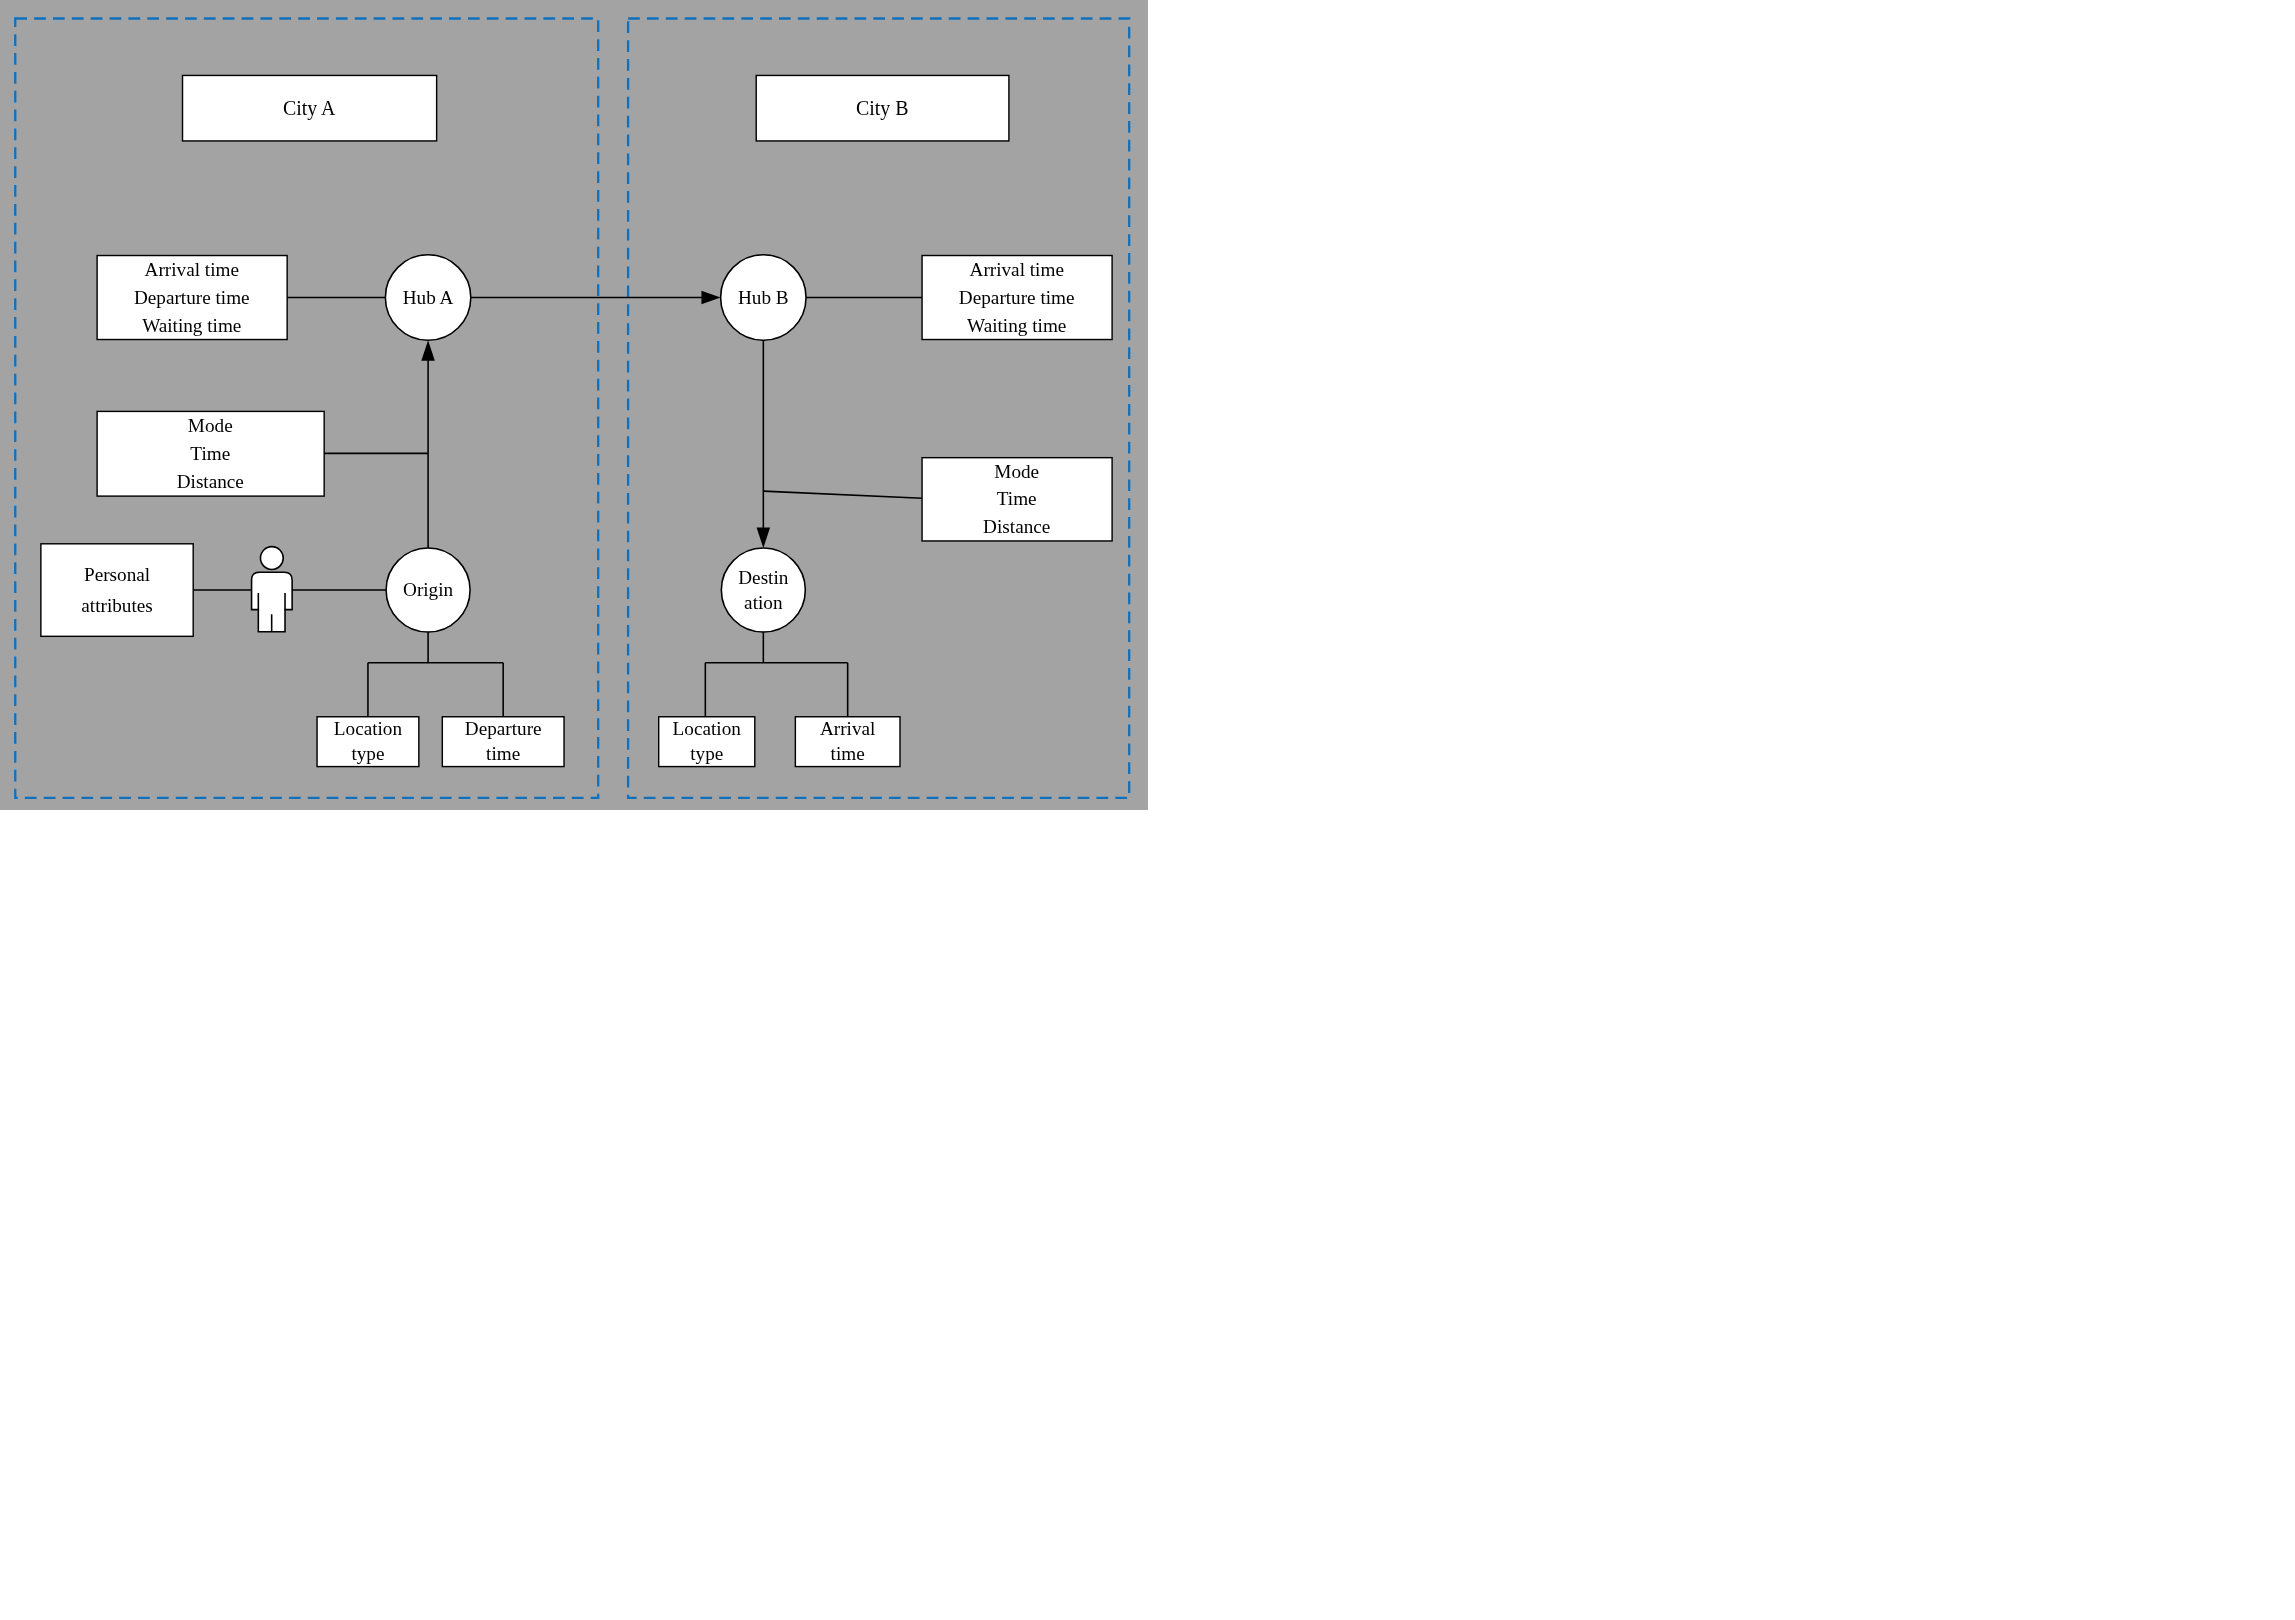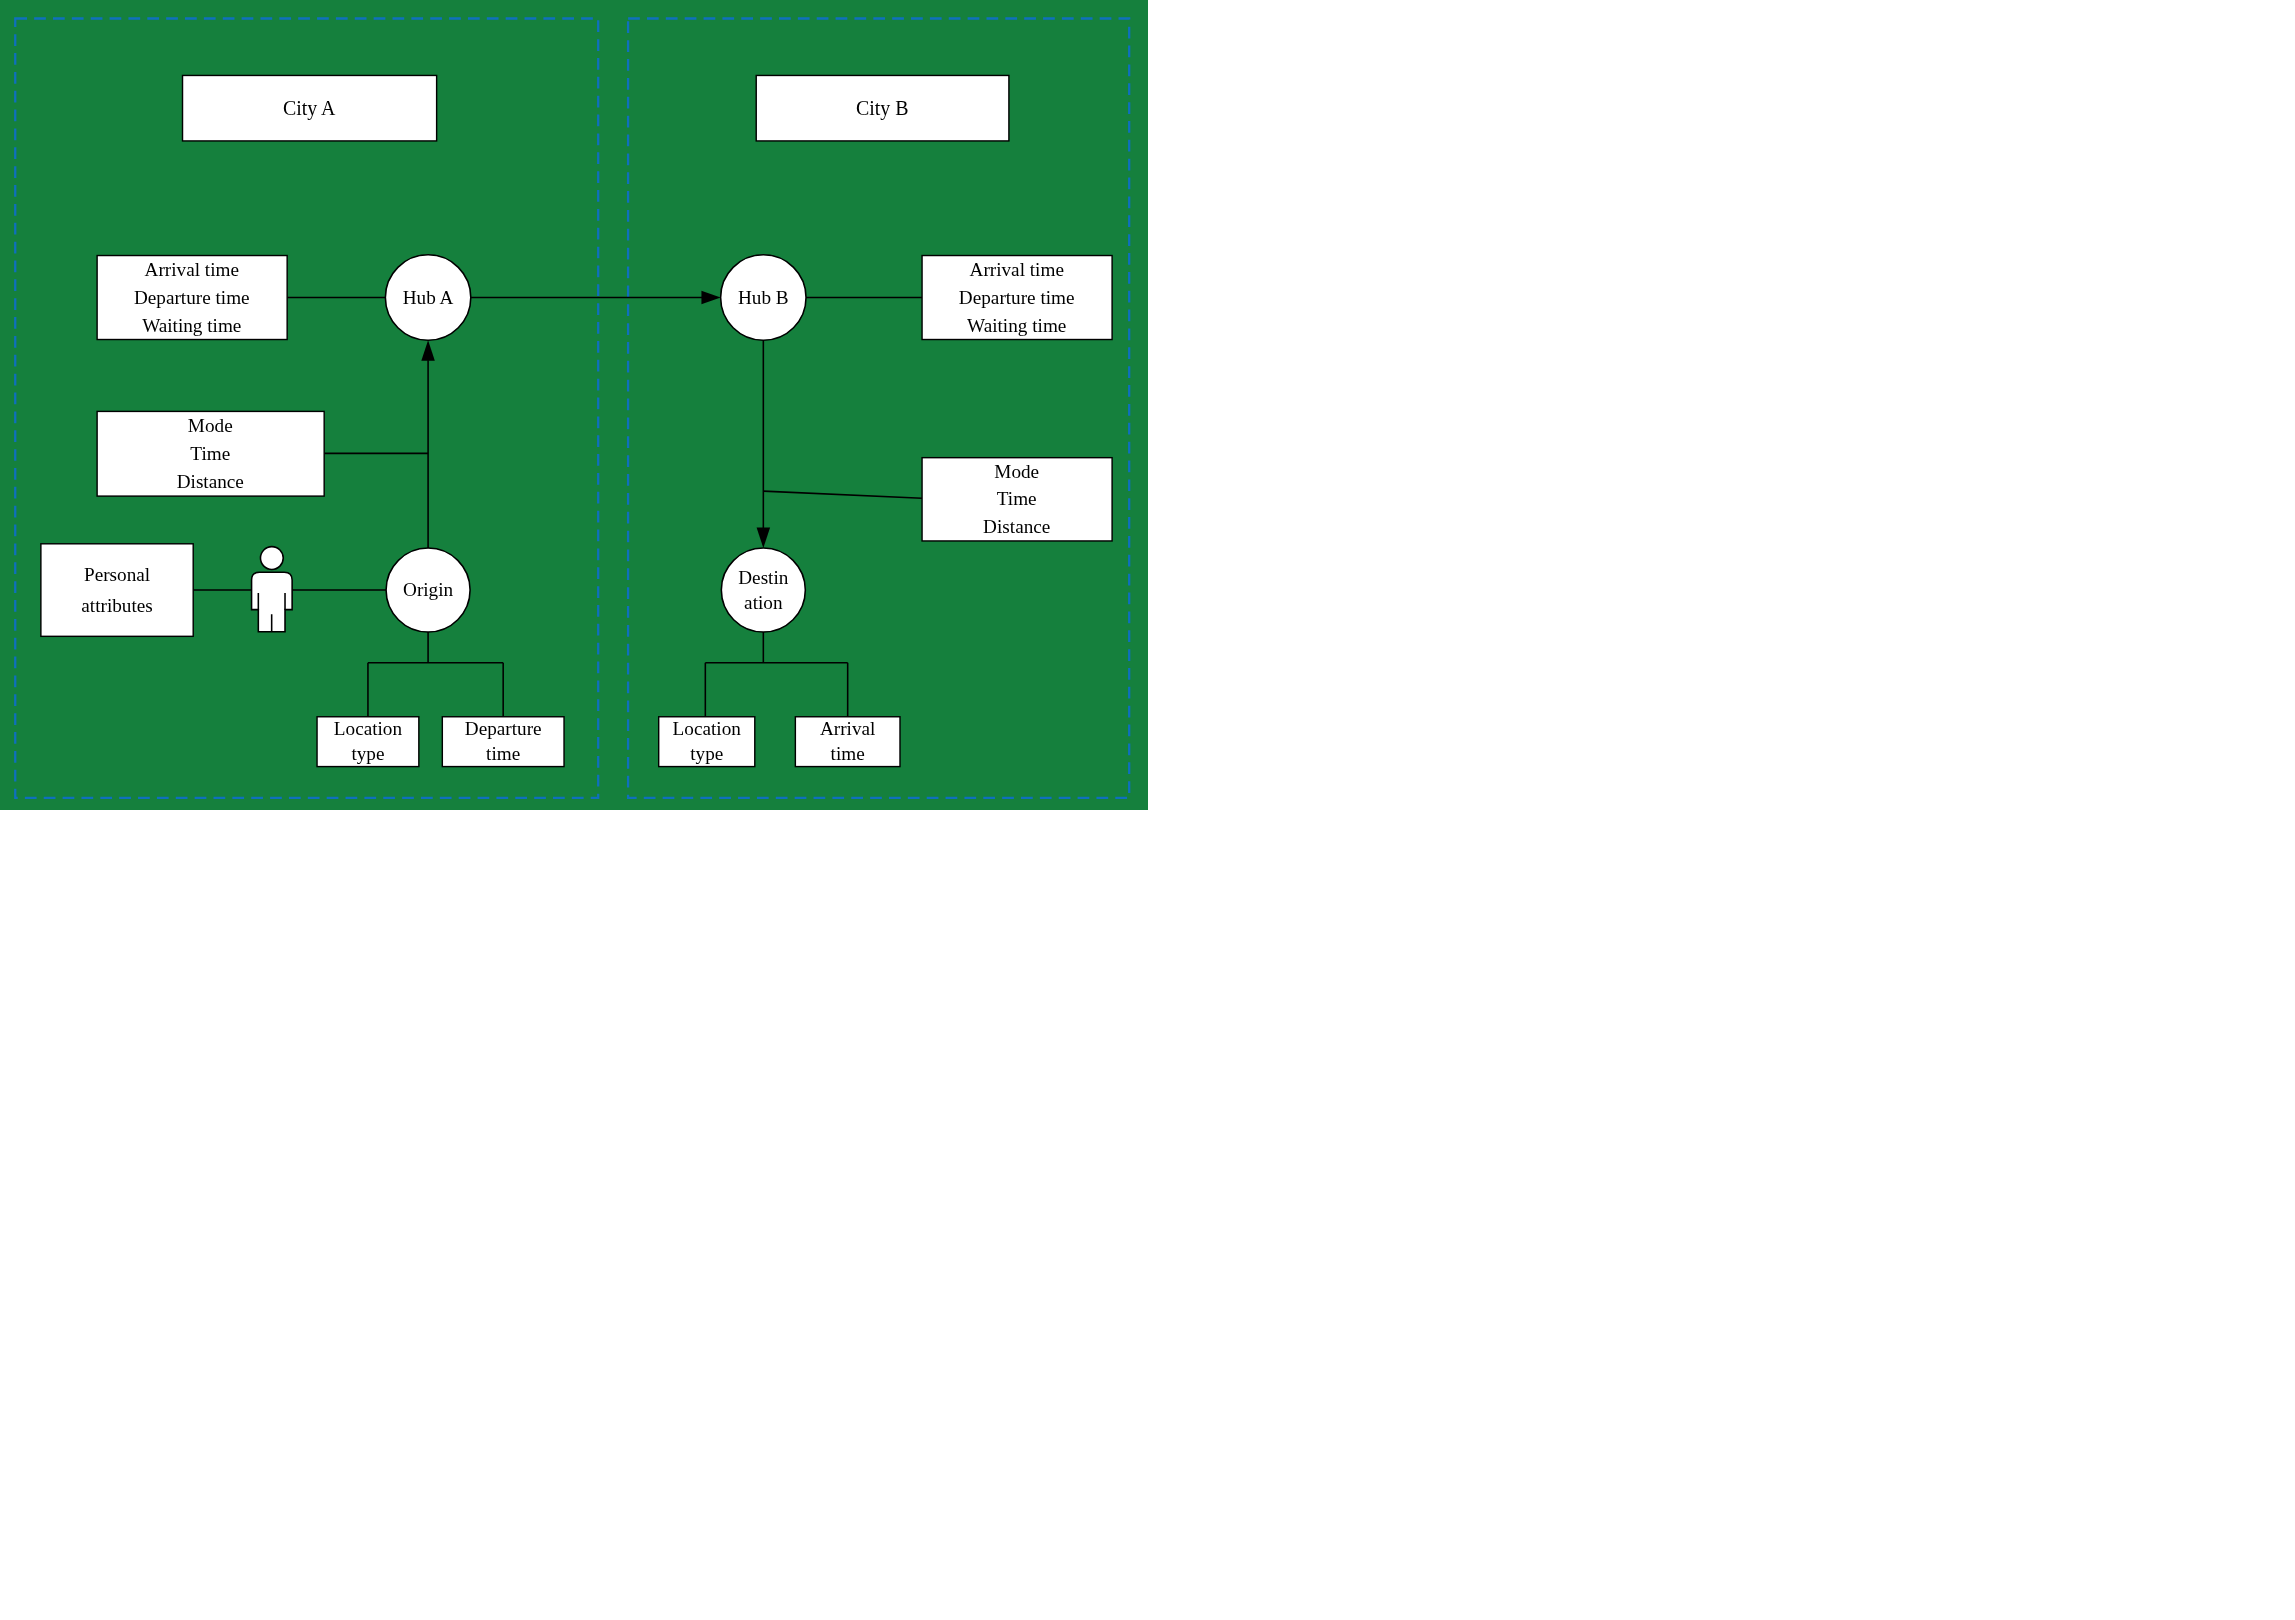--- a/index.html
+++ b/index.html
@@ -1,16 +1,16 @@
 <!DOCTYPE html>
 <html style="font-size:11.4px"><head>
 <meta charset="utf-8">
 <style>
   html,body{margin:0;padding:0;background:#ffffff;}
-  .stage{position:relative;width:1148px;height:810px;background:#15803d;
+  .stage{position:relative;width:1148px;height:810px;background:#a3a3a3;
          font-family:"Liberation Serif","DejaVu Serif",serif;}
   svg{position:absolute;left:0;top:0;}
   text{font-family:"Liberation Serif","DejaVu Serif",serif;
        font-size:27px;fill:#000000;text-anchor:middle;}
   .title-text{font-size:28px;}
   .region-border{fill:none;stroke:#0F70BD;stroke-width:3.2;stroke-dasharray:16.5 10;}
   .node-box{fill:#ffffff;stroke:#000000;stroke-width:2;}
   .node-circle{fill:#ffffff;stroke:#000000;stroke-width:2.2;}
   .edge{stroke:#000000;stroke-width:2.2;fill:none;}
   .arrowhead{fill:#000000;stroke:none;}

